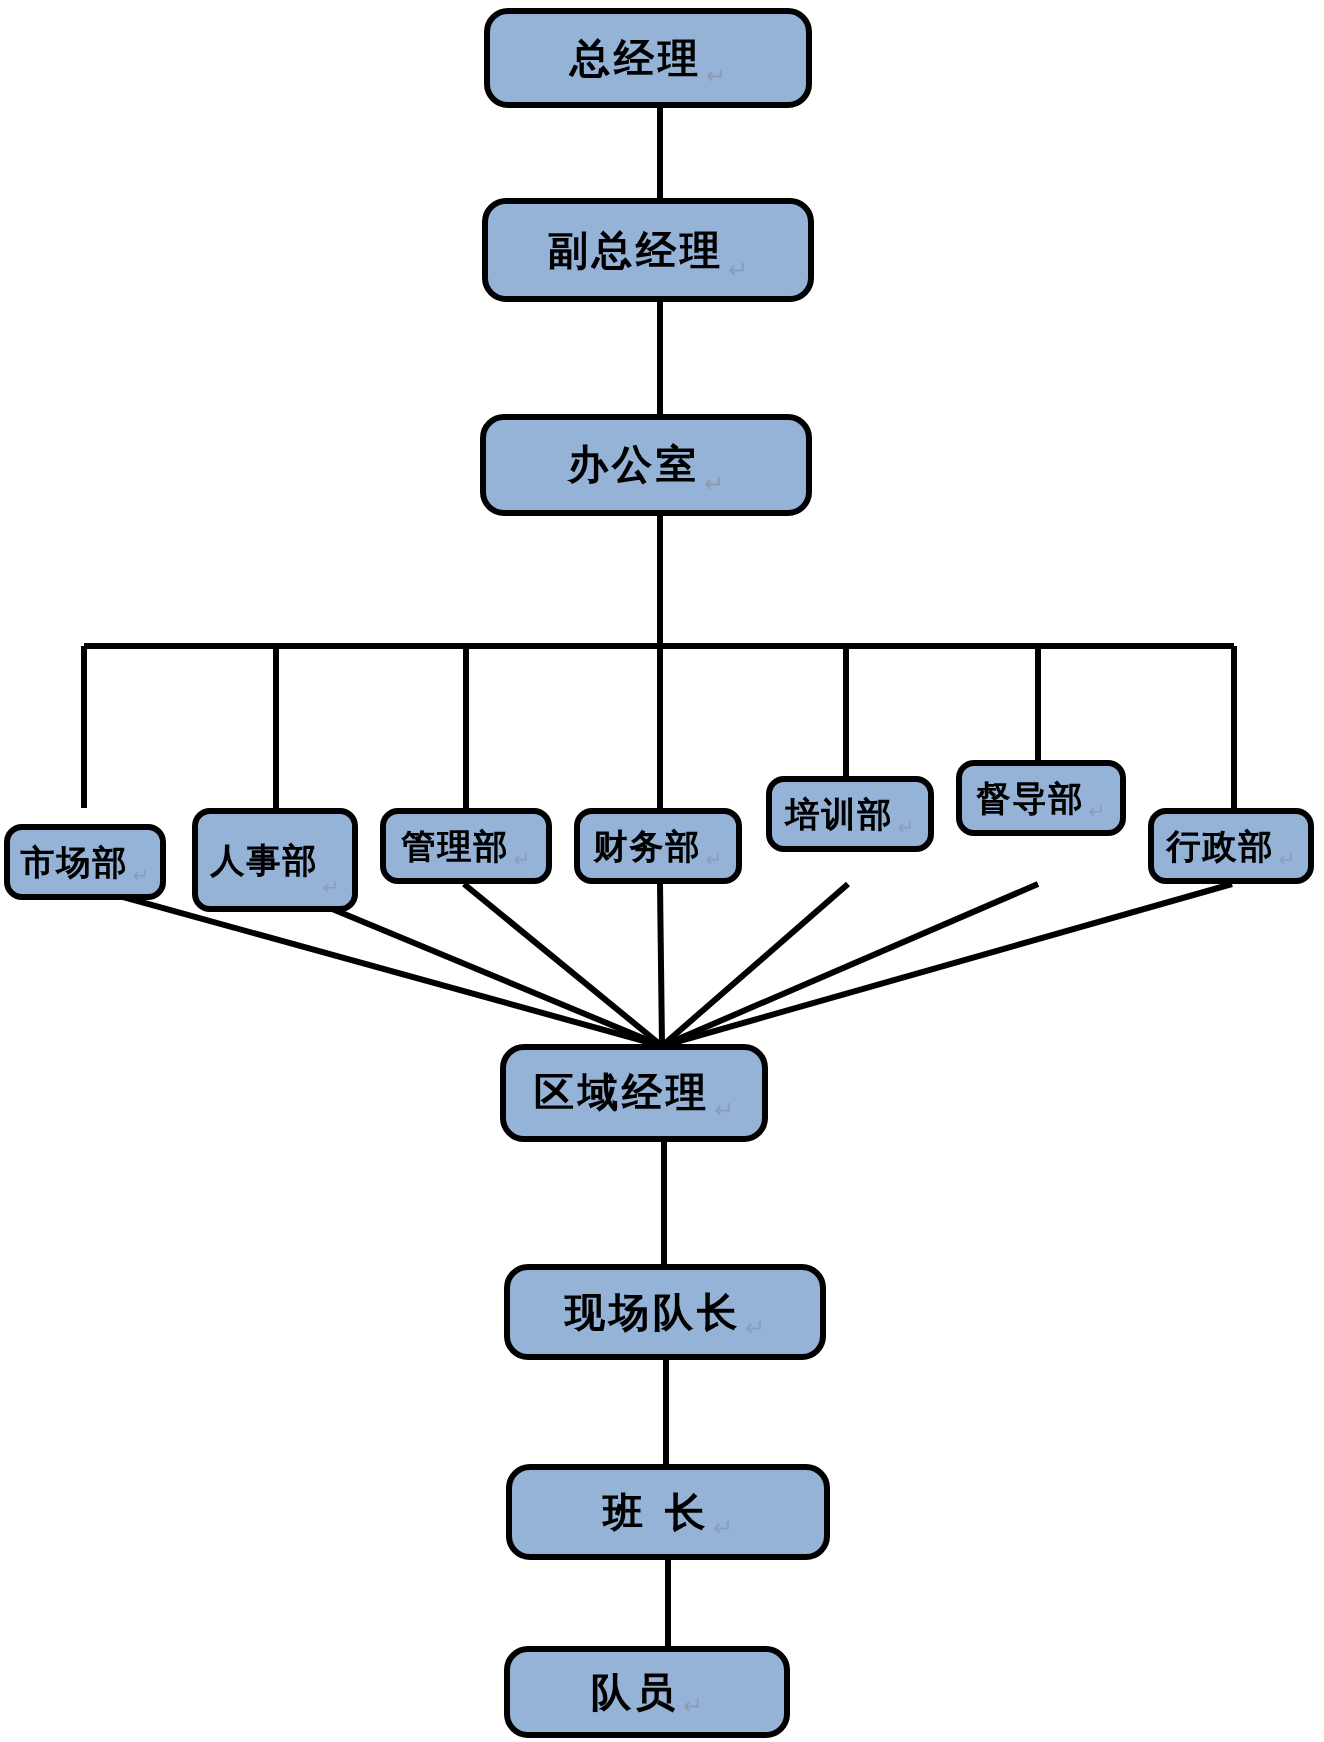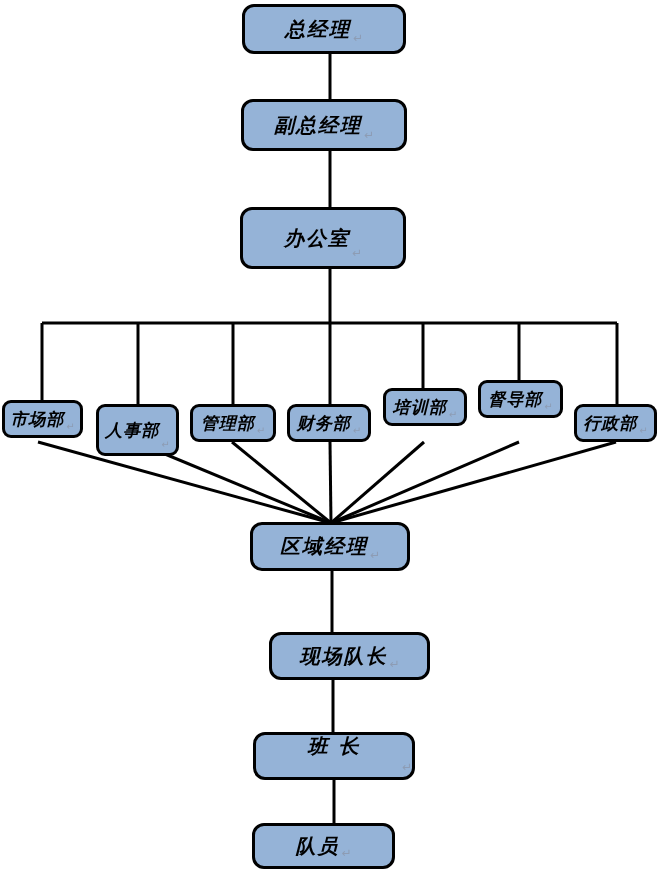--- a/index.html
+++ b/index.html
@@ -52,21 +52,21 @@
     font-family: "DejaVu Sans", sans-serif;
   }
   .node.small .pmark {
     padding-bottom: 3px;
     font-size: 10px;
   }
 </style>
 </head>
 <body>
 
-<div class="stage" id="org-chart" style="background: rgb(255, 255, 255); font-style: italic;">
+<div class="stage" id="org-chart" style="background: rgb(255, 255, 255);">
   <svg id="connector-svg" width="662" height="871" viewBox="0 0 662 871">
       <line x1="330" y1="54" x2="330" y2="99" stroke="#000000" stroke-width="3" stroke-linecap="butt"></line>
       <line x1="330" y1="151" x2="330" y2="207" stroke="#000000" stroke-width="3" stroke-linecap="butt"></line>
       <line x1="330" y1="258" x2="330" y2="323" stroke="#000000" stroke-width="3" stroke-linecap="butt"></line>
       <line x1="42" y1="323" x2="617" y2="323" stroke="#000000" stroke-width="3" stroke-linecap="butt"></line>
       <line x1="42" y1="323" x2="42" y2="404" stroke="#000000" stroke-width="3" stroke-linecap="butt"></line>
       <line x1="138" y1="323" x2="138" y2="404" stroke="#000000" stroke-width="3" stroke-linecap="butt"></line>
       <line x1="233" y1="323" x2="233" y2="404" stroke="#000000" stroke-width="3" stroke-linecap="butt"></line>
       <line x1="330" y1="323" x2="330" y2="404" stroke="#000000" stroke-width="3" stroke-linecap="butt"></line>
       <line x1="423" y1="323" x2="423" y2="404" stroke="#000000" stroke-width="3" stroke-linecap="butt"></line>
@@ -84,25 +84,25 @@
       <line x1="334" y1="780" x2="334" y2="823" stroke="#000000" stroke-width="3" stroke-linecap="butt"></line>
     </svg>
 <div class="node" style="left: 242px; top: 4px; width: 164px; height: 50px; background: rgb(149, 179, 215); border-color: rgb(0, 0, 0);">
       <span class="label">总经理</span>
       <span class="pmark">↵</span>
     </div>
     <div class="node" style="left: 241px; top: 99px; width: 166px; height: 52px; background: rgb(149, 179, 215); border-color: rgb(0, 0, 0);">
       <span class="label">副总经理</span>
       <span class="pmark">↵</span>
     </div>
-    <div class="node" style="left: 240px; top: 207px; width: 166px; height: 62px; background: rgb(149, 179, 215); border-color: rgb(0, 0, 0);">
+    <div class="node" style="left: 240px; top: 207px; width: 166px; height: 51px; background: rgb(149, 179, 215); border-color: rgb(0, 0, 0);">
       <span class="label">办公室</span>
       <span class="pmark">↵</span>
     </div>
-    <div class="node small" style="left: 2px; top: 400px; width: 81px; height: 38px; background: rgb(149, 179, 215); border-color: rgb(0, 0, 0);">
+    <div class="node small" style="left: 2px; top: 412px; width: 81px; height: 38px; background: rgb(149, 179, 215); border-color: rgb(0, 0, 0);">
       <span class="label">市场部</span>
       <span class="pmark">↵</span>
     </div>
     <div class="node small" style="left: 96px; top: 404px; width: 83px; height: 52px; background: rgb(149, 179, 215); border-color: rgb(0, 0, 0);">
       <span class="label">人事部</span>
       <span class="pmark">↵</span>
     </div>
     <div class="node small" style="left: 190px; top: 404px; width: 86px; height: 38px; background: rgb(149, 179, 215); border-color: rgb(0, 0, 0);">
       <span class="label">管理部</span>
       <span class="pmark">↵</span>
@@ -116,29 +116,29 @@
       <span class="pmark">↵</span>
     </div>
     <div class="node small" style="left: 478px; top: 380px; width: 85px; height: 38px; background: rgb(149, 179, 215); border-color: rgb(0, 0, 0);">
       <span class="label">督导部</span>
       <span class="pmark">↵</span>
     </div>
     <div class="node small" style="left: 574px; top: 404px; width: 83px; height: 38px; background: rgb(149, 179, 215); border-color: rgb(0, 0, 0); text-align: center;">
       <span class="label">行政部</span>
       <span class="pmark">↵</span>
     </div>
-    <div class="node" style="left: 250px; top: 522px; width: 160px; height: 49px; background: rgb(149, 179, 215); border-color: rgb(0, 0, 0);">
+    <div class="node" style="left: 250px; top: 522px; width: 134px; height: 49px; background: rgb(149, 179, 215); border-color: rgb(0, 0, 0);">
       <span class="label">区域经理</span>
       <span class="pmark">↵</span>
     </div>
-    <div class="node" style="left: 252px; top: 632px; width: 161px; height: 48px; background: rgb(149, 179, 215); border-color: rgb(0, 0, 0); margin-left: 17px;">
+    <div class="node" style="left: 252px; top: 632px; width: 161px; height: 48px; background: rgb(149, 179, 215); border-color: rgb(0, 0, 0);">
       <span class="label">现场队长</span>
       <span class="pmark">↵</span>
     </div>
-    <div class="node" style="left: 253px; top: 732px; width: 162px; height: 48px; background: rgb(149, 179, 215); border-color: rgb(0, 0, 0); flex-direction: column;">
+    <div class="node" style="left: 253px; top: 732px; width: 162px; height: 48px; background: rgb(149, 179, 215); border-color: rgb(0, 0, 0);">
       <span class="label">班 长</span>
       <span class="pmark">↵</span>
     </div>
     <div class="node" style="left: 252px; top: 823px; width: 143px; height: 46px; background: rgb(149, 179, 215); border-color: rgb(0, 0, 0);">
       <span class="label">队员</span>
       <span class="pmark">↵</span>
     </div>
   </div>
 
 </body></html>

